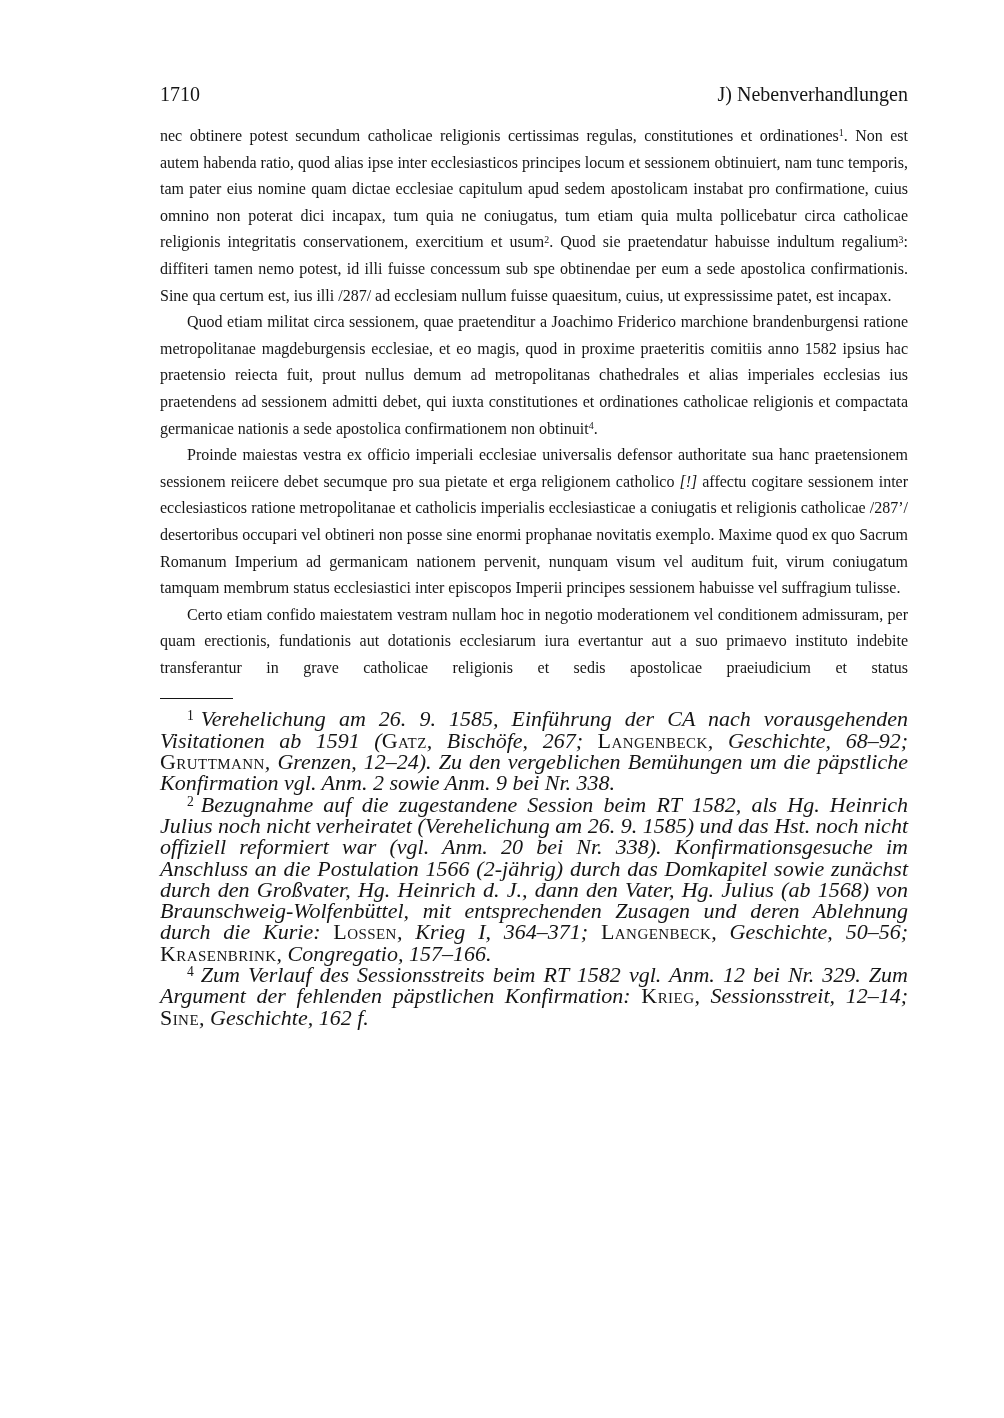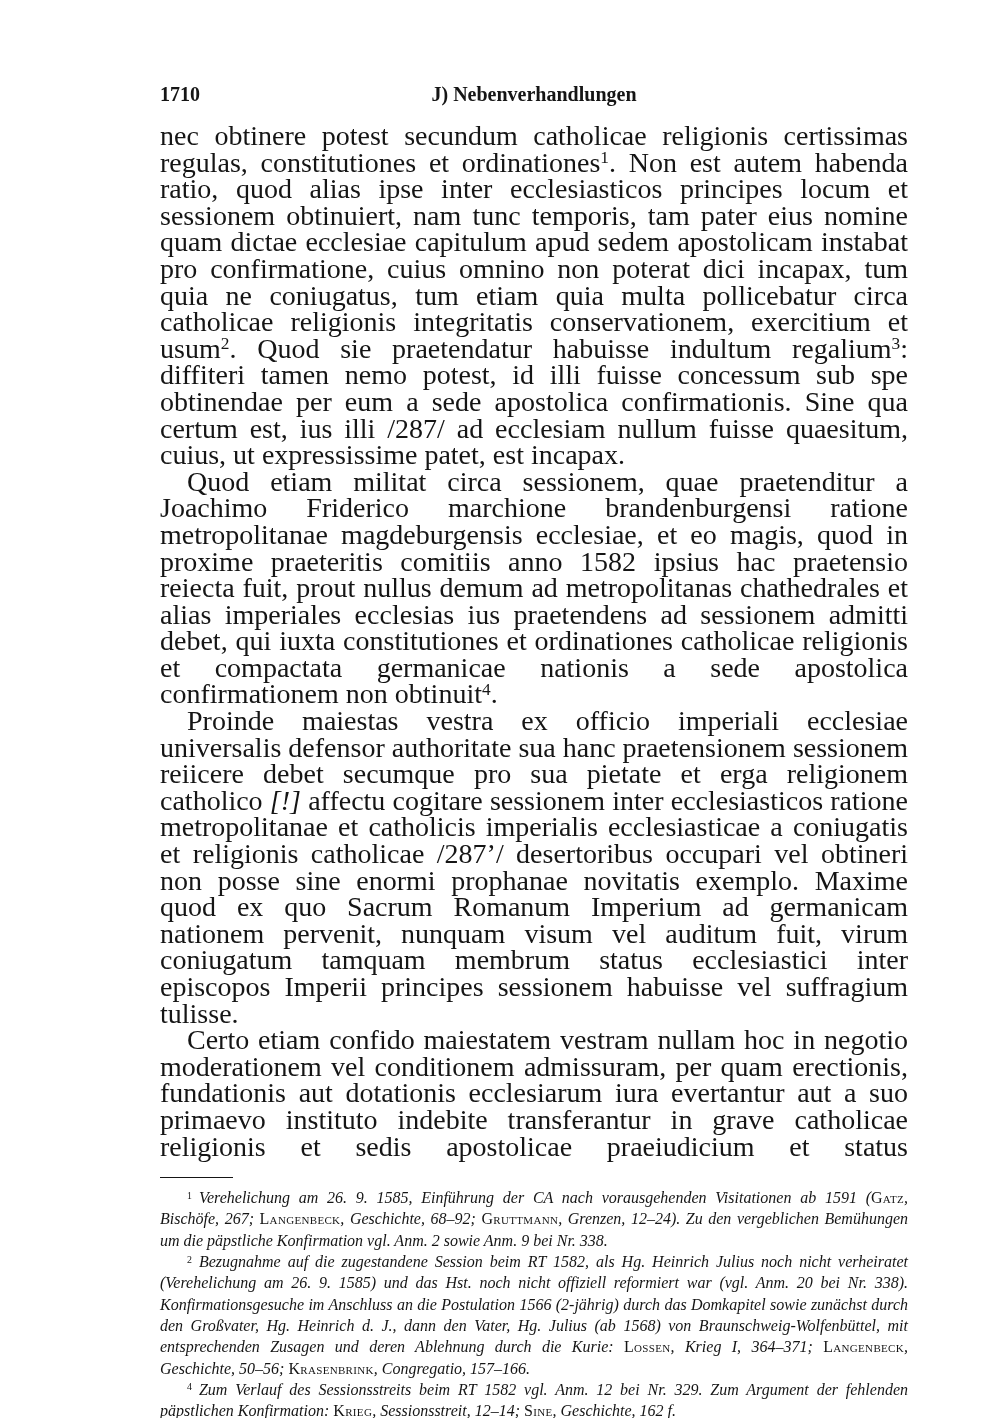--- a/index.html
+++ b/index.html
@@ -11,32 +11,31 @@
     background: #ffffff;
     color: #151515;
     padding: 82px 96px 0 160px;
     font-family: "Liberation Serif", serif;
     overflow: hidden;
   }
   .page-header {
     position: relative;
     font-size: 20px;
     line-height: 24px;
-    text-align: center;
+    text-align: right;
     margin-bottom: 17px;
-    font-weight: bold;
   }
   .page-number {
     position: absolute;
     left: 0;
     top: 0;
   }
   .body-text p {
     margin: 0;
-    font-size: 28px;
+    font-size: 16px;
     line-height: 26.6px;
     text-align: justify;
   }
   .body-text p.indent { text-indent: 27px; }
   .body-text p.continued { text-align-last: justify; }
   .seg-n { font-style: normal; }
   .seg-i { font-style: italic; }
   .seg-sc { font-style: normal; font-variant: small-caps; letter-spacing: 0.02em; }
   .seg-sup {
     font-style: normal;
@@ -47,21 +46,21 @@
   }
   .footnotes-section { margin-top: 17px; }
   .fn-separator {
     width: 73px;
     height: 1px;
     background: #151515;
     margin-bottom: 9px;
   }
   .footnotes-section p {
     margin: 0;
-    font-size: 16px;
+    font-size: 22px;
     line-height: 21.3px;
     text-align: justify;
     text-indent: 27px;
     font-style: italic;
   }
   .fn-num {
     font-style: normal;
     font-size: 0.62em;
     position: relative;
     top: -0.45em;

